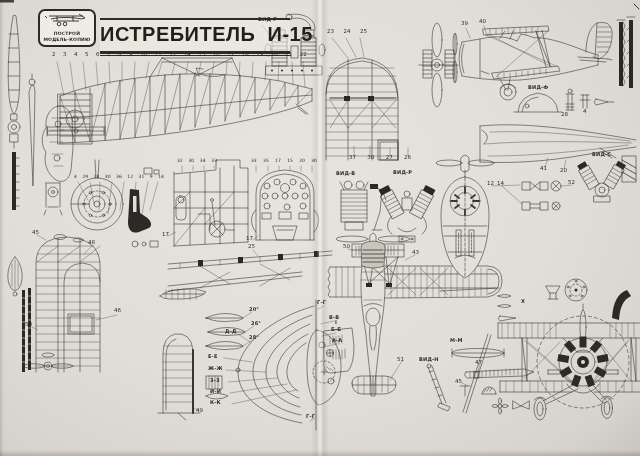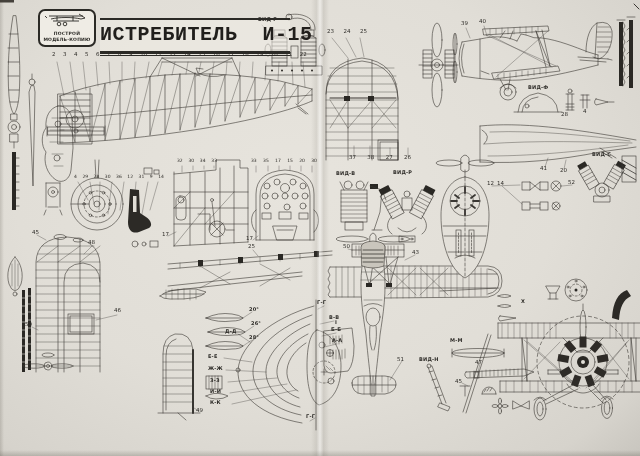--- a/index.html
+++ b/index.html
@@ -10,21 +10,21 @@
   svg.art{position:absolute;left:0;top:0}
   .crease{position:absolute;left:311px;top:0;width:18px;height:456px;pointer-events:none;
     background:linear-gradient(90deg,rgba(60,55,45,0) 0%,rgba(60,55,45,.09) 30%,rgba(255,255,255,.38) 50%,rgba(60,55,45,.11) 70%,rgba(60,55,45,0) 100%)}
   .edge-b{position:absolute;bottom:0;left:0;width:100%;height:6px;background:linear-gradient(0deg,rgba(60,55,45,.22),rgba(60,55,45,0))}
   .edge-l{position:absolute;top:0;left:0;width:4px;height:100%;background:linear-gradient(90deg,rgba(60,55,45,.18),rgba(60,55,45,0))}
   .logo{position:absolute;left:38px;top:9px;width:58px;height:38px;border:2.5px solid #2b2a26;border-radius:7px;background:#efece5;text-align:center;padding-top:1px}
   .logo-text{font-size:4.5px;font-weight:bold;color:#2b2a26;line-height:1.3;letter-spacing:.2px}
   .title-box{position:absolute;left:100px;top:18px;width:190px;height:38px;text-align:center;background:rgba(240,237,230,.55)}
   .rule-top{position:absolute;top:0;left:0;right:0;height:1.5px;background:#2b2a26}
   .rule-bot{position:absolute;bottom:0;left:0;right:0;height:5px;border-top:3px solid #2b2a26;border-bottom:1px solid #2b2a26}
-  .title-text{display:inline-block;font-family:Liberation Mono, monospace;font-weight:bold;font-size:20px;color:#211f1c;letter-spacing:.5px;margin-top:5px;white-space:pre}
+  .title-text{display:inline-block;font-family:Liberation Sans, sans-serif;font-weight:bold;font-size:20px;color:#211f1c;letter-spacing:.5px;margin-top:5px;white-space:pre}
   .row{position:absolute;display:flex;justify-content:space-between;font-size:5.5px;color:#2e2c28;line-height:1}
   .row span{display:block}
   .co{position:absolute;font-size:5.5px;color:#2e2c28;line-height:1}
   .lbl{position:absolute;font-size:5px;font-weight:bold;color:#2e2c28;line-height:1;letter-spacing:.2px}
   .sm{font-size:4.5px}
 </style>
 </head>
 <body>
 
 <div class="page">

